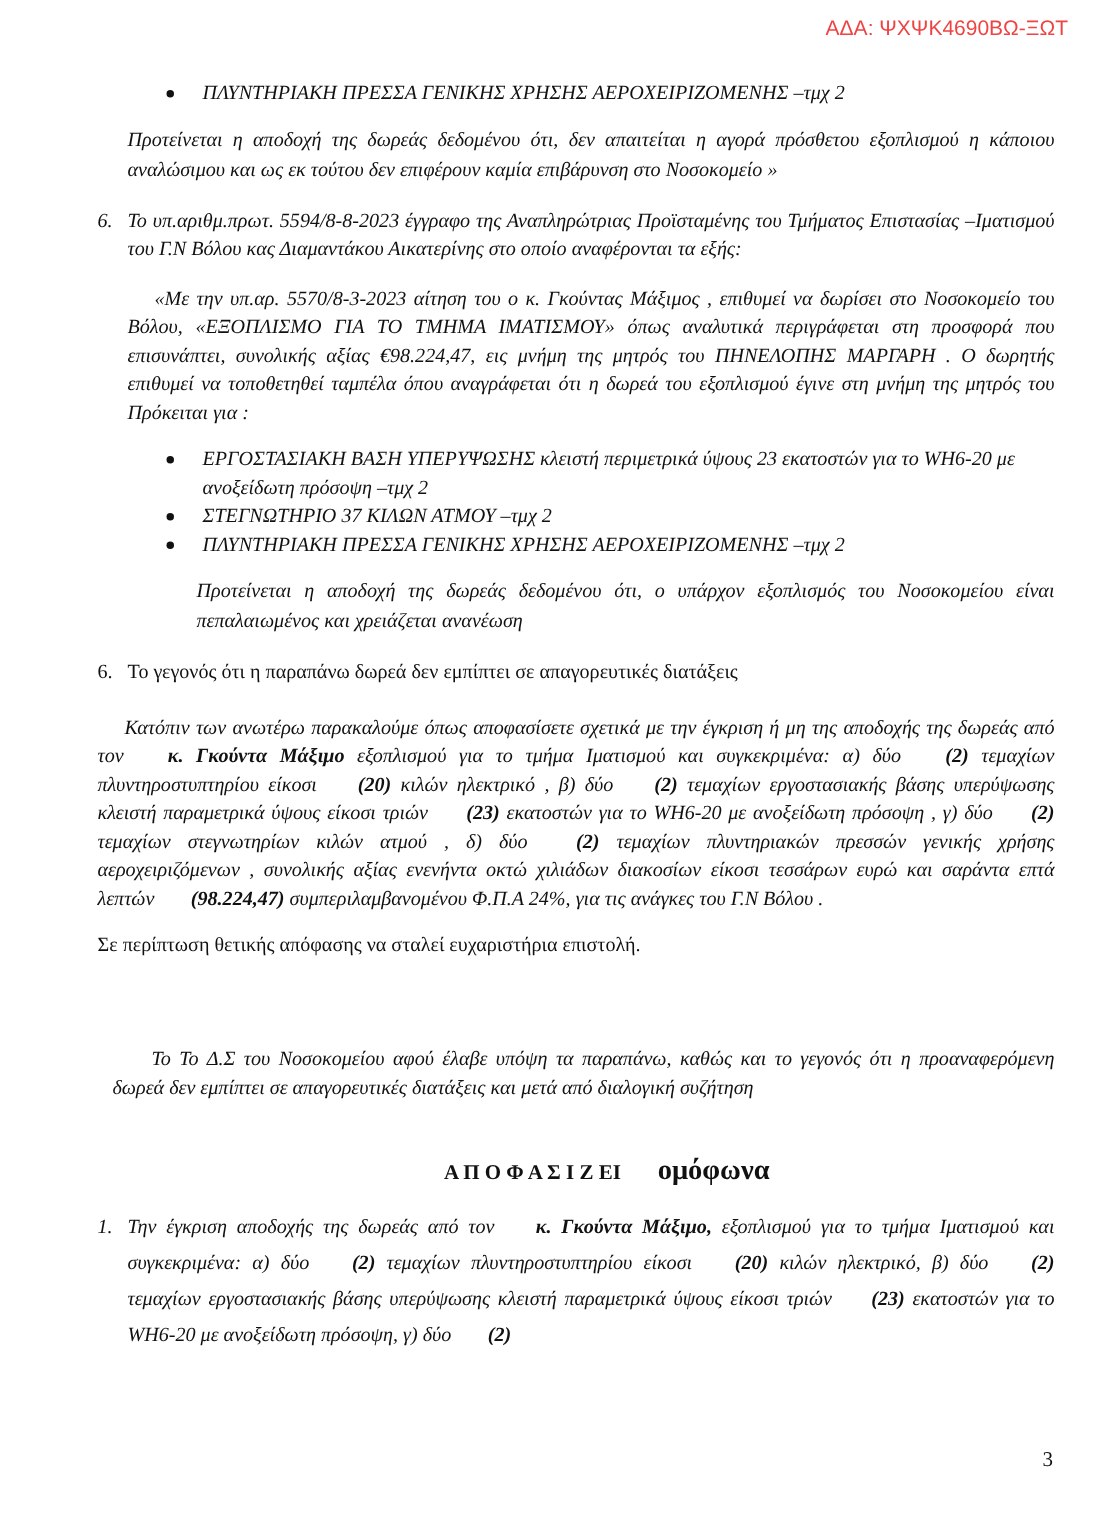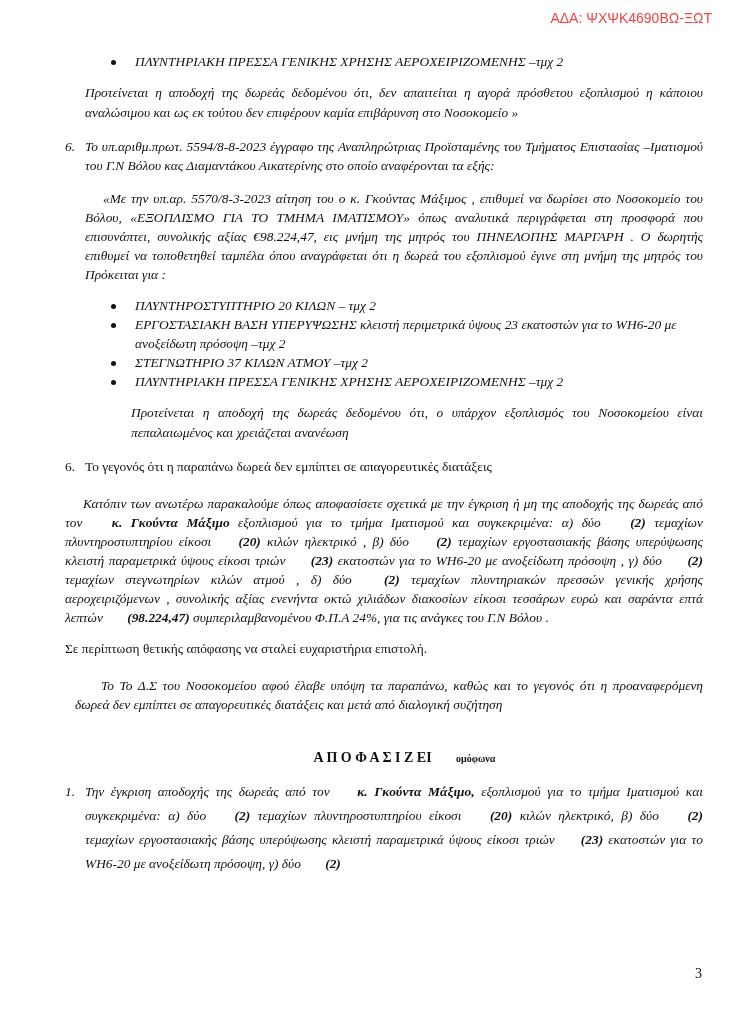--- a/index.html
+++ b/index.html
@@ -46,44 +46,43 @@
   <p class="it just lh20" style="margin-top:12px;">Προτείνεται  η αποδοχή της δωρεάς δεδομένου ότι, δεν απαιτείται η αγορά πρόσθετου εξοπλισμού η κάποιου αναλώσιμου και ως εκ τούτου δεν επιφέρουν καμία επιβάρυνση στο Νοσοκομείο »</p>
 
   <div class="num just lh19" style="margin-top:14px;">
     <span class="n">6.</span>
     <span>Το υπ.αριθμ.πρωτ. 5594/8-8-2023 έγγραφο της Αναπληρώτριας Προϊσταμένης   του Τμήματος Επιστασίας –Ιματισμού   του Γ.Ν Βόλου   κας Διαμαντάκου Αικατερίνης      στο οποίο αναφέρονται τα εξής:</span>
   </div>
 
   <p class="it just lh19 indent" style="margin-top:14px;">«Με την υπ.αρ. 5570/8-3-2023 αίτηση του ο κ. Γκούντας Μάξιμος , επιθυμεί να δωρίσει στο Νοσοκομείο του Βόλου, «ΕΞΟΠΛΙΣΜΟ ΓΙΑ ΤΟ ΤΜΗΜΑ   ΙΜΑΤΙΣΜΟΥ» όπως αναλυτικά περιγράφεται στη προσφορά που επισυνάπτει, συνολικής αξίας  €98.224,47, εις μνήμη της μητρός του ΠΗΝΕΛΟΠΗΣ ΜΑΡΓΑΡΗ . Ο δωρητής επιθυμεί να τοποθετηθεί ταμπέλα όπου αναγράφεται ότι η δωρεά του εξοπλισμού έγινε στη μνήμη της μητρός του Πρόκειται για :</p>
 
   <ul class="bul it" style="margin-top:12px;">
-    <li>ΠΛΥΝΤΗΡΟΣΤΥΠΤΗΡΙΟ 20 ΚΙΛΩΝ – τμχ 2</li>
     <li>ΕΡΓΟΣΤΑΣΙΑΚΗ ΒΑΣΗ ΥΠΕΡΥΨΩΣΗΣ κλειστή περιμετρικά ύψους 23 εκατοστών για το WH6-20 με ανοξείδωτη πρόσοψη –τμχ 2</li>
     <li>ΣΤΕΓΝΩΤΗΡΙΟ 37 ΚΙΛΩΝ ΑΤΜΟΥ –τμχ 2</li>
     <li>ΠΛΥΝΤΗΡΙΑΚΗ ΠΡΕΣΣΑ ΓΕΝΙΚΗΣ ΧΡΗΣΗΣ ΑΕΡΟΧΕΙΡΙΖΟΜΕΝΗΣ –τμχ 2</li>
   </ul>
 
   <p class="it just lh20" style="margin-top:12px;margin-left:46px;">Προτείνεται  η αποδοχή της δωρεάς δεδομένου ότι, ο υπάρχον εξοπλισμός του Νοσοκομείου είναι πεπαλαιωμένος και χρειάζεται ανανέωση</p>
 
   <div class="num lh19" style="margin-top:14px;">
     <span class="n">6.</span>
     <span>Το γεγονός ότι η παραπάνω δωρεά δεν εμπίπτει σε απαγορευτικές διατάξεις</span>
   </div>
 
   <p class="just lh19 indent" style="margin-top:18px; margin-left:-20px;">
     <span>Κατόπιν των ανωτέρω παρακαλούμε όπως αποφασίσετε σχετικά με την έγκριση ή μη της αποδοχής της δωρεάς από τον </span><b>κ. Γκούντα Μάξιμο</b><span>  εξοπλισμού  για το τμήμα Ιματισμού   και συγκεκριμένα: α) δύο </span><b>(2)</b><span> τεμαχίων πλυντηροστυπτηρίου  είκοσι  </span><b>(20)</b><span> κιλών ηλεκτρικό , β) δύο </span><b>(2)</b><span> τεμαχίων εργοστασιακής βάσης   υπερύψωσης κλειστή παραμετρικά ύψους είκοσι τριών </span><b>(23)</b><span> εκατοστών  για το WH6-20 με ανοξείδωτη πρόσοψη , γ) δύο </span><b>(2)</b><span> τεμαχίων στεγνωτηρίων κιλών ατμού , δ) δύο </span><b>(2)</b><span> τεμαχίων πλυντηριακών  πρεσσών γενικής χρήσης αεροχειριζόμενων ,  συνολικής αξίας ενενήντα οκτώ χιλιάδων διακοσίων είκοσι τεσσάρων  ευρώ και σαράντα επτά λεπτών </span><b>(98.224,47)</b><span> συμπεριλαμβανομένου  Φ.Π.Α  24%, για  τις ανάγκες  του Γ.Ν Βόλου .</span>
   </p>
 
   <p class="lh19" style="margin-top:12px; margin-left:-20px;">Σε περίπτωση θετικής απόφασης να σταλεί ευχαριστήρια επιστολή.</p>
 
-  <p class="just lh19 indent2" style="margin-top:18px; margin-left:-10px;">Το Το Δ.Σ του Νοσοκομείου αφού έλαβε υπόψη τα παραπάνω,  καθώς και το γεγονός ότι η προαναφερόμενη δωρεά δεν εμπίπτει σε απαγορευτικές διατάξεις και μετά από διαλογική συζήτηση</p>
+  <p class="just lh19 indent2" style="margin-top:57px; margin-left:-10px;">Το Το Δ.Σ του Νοσοκομείου αφού έλαβε υπόψη τα παραπάνω,  καθώς και το γεγονός ότι η προαναφερόμενη δωρεά δεν εμπίπτει σε απαγορευτικές διατάξεις και μετά από διαλογική συζήτηση</p>
 
   <p class="center" style="margin-top:36px; font-size:14px;">
     <b>Α Π Ο Φ Α Σ Ι Ζ ΕΙ</b>
-    <b style="font-size:10px;">ομόφωνα</b>
+    <b style="font-size:19px;">ομόφωνα</b>
   </p>
 
   <div class="num just lh23" style="margin-top:14px;">
     <span class="n">1.</span>
     <span>Την έγκριση αποδοχής της δωρεάς από τον </span><b>κ. Γκούντα Μάξιμο,</b><span>   εξοπλισμού  για το τμήμα Ιματισμού   και συγκεκριμένα: α) δύο </span><b>(2)</b><span> τεμαχίων πλυντηροστυπτηρίου  είκοσι  </span><b>(20)</b><span> κιλών ηλεκτρικό, β) δύο </span><b>(2)</b><span>  τεμαχίων εργοστασιακής βάσης  υπερύψωσης κλειστή παραμετρικά ύψους είκοσι τριών </span><b>(23)</b><span> εκατοστών   για το WH6-20 με ανοξείδωτη πρόσοψη, γ) δύο </span><b>(2)</b>
   </div>
 </div>
 
 <div class="page-num">3</div>
 

